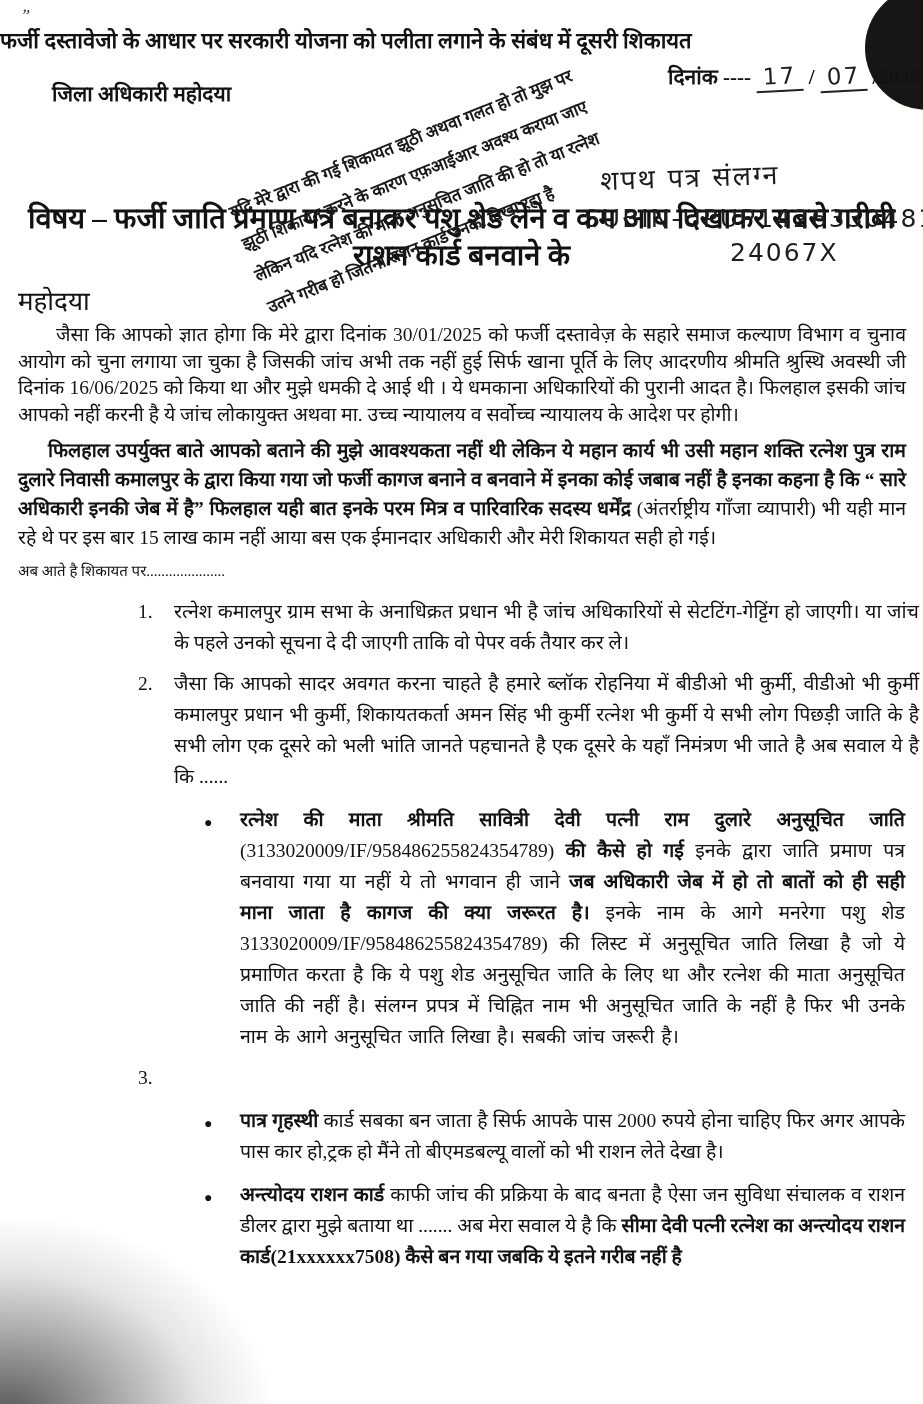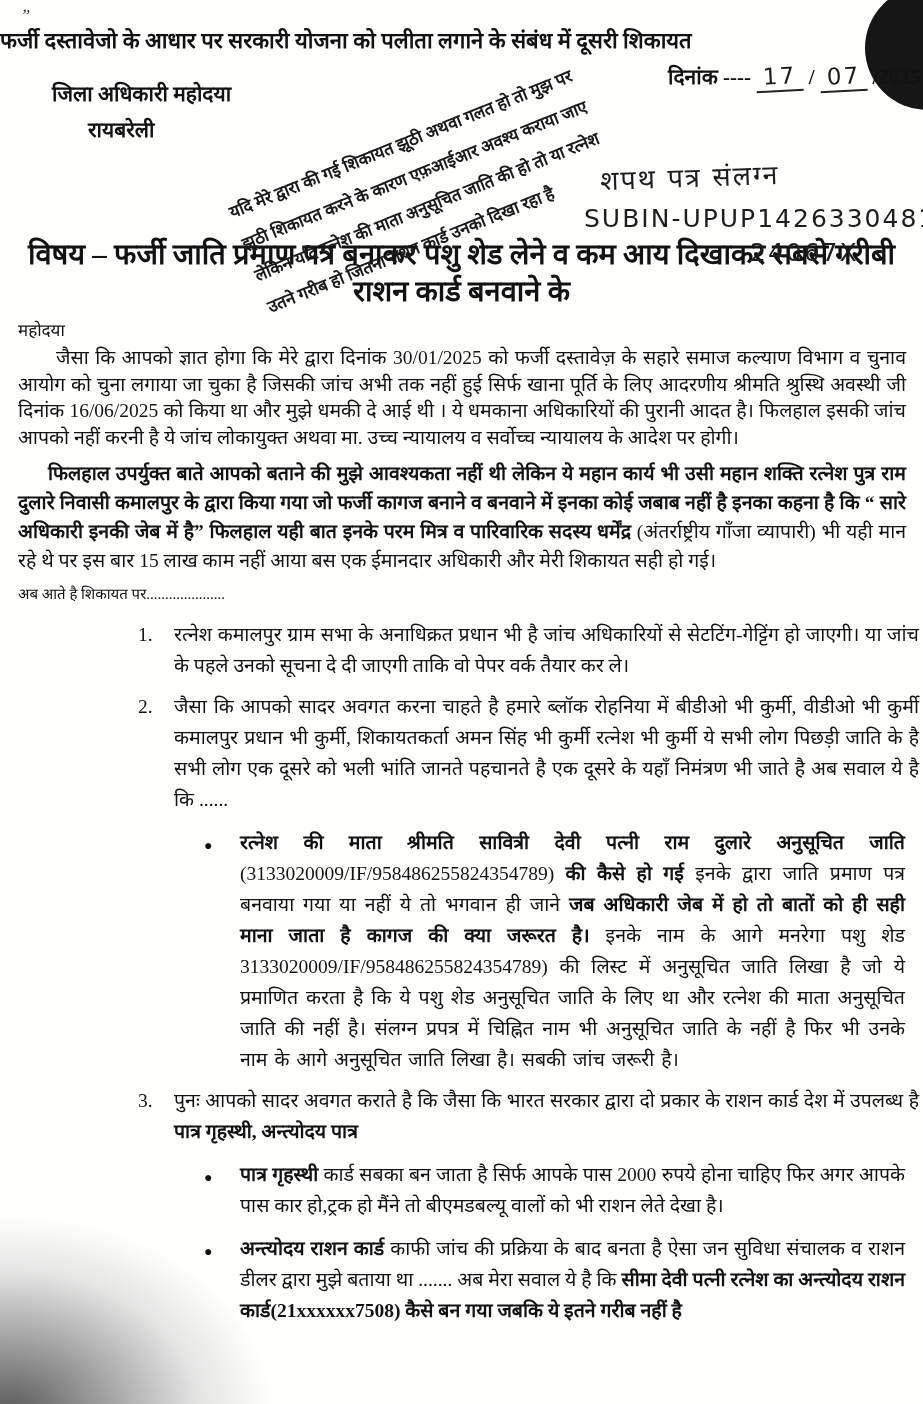--- a/index.html
+++ b/index.html
@@ -25,24 +25,24 @@
   .addr-3{padding-left:70px;}
   .date-line{position:absolute;top:62px;left:668px;font-size:21px;font-weight:bold;white-space:nowrap;}
   .hw{font-family:"DejaVu Sans",sans-serif;font-weight:normal;color:#1d1d1d;letter-spacing:2px;}
   .hw-num{display:inline-block;font-size:23px;border-bottom:2px solid #222;padding:0 7px 1px 7px;transform:rotate(-3deg);}
   
   .stamp{position:absolute;left:224px;top:198px;transform:rotate(-22deg);transform-origin:left top;
     font-size:17px;font-weight:bold;line-height:34px;white-space:nowrap;color:#1a1a1a;}
   
   .hw-note{position:absolute;left:600px;top:158px;font-size:27px;transform:rotate(-2deg);}
   .hw-ref1{position:absolute;left:584px;top:204px;font-size:25px;white-space:nowrap;}
-  .hw-ref2{position:absolute;left:750px;top:238px;font-size:25px;}
+  .hw-ref2{position:absolute;left:730px;top:238px;font-size:25px;}
   
   .subject{margin:88px 20px 0 20px;text-align:center;font-weight:bold;font-size:29px;line-height:37px;}
-  .salut{margin:8px 0 0 18px;font-size:17px;}
+  .salut{margin:8px 0 0 18px;font-size:26px;}
   .para{margin:4px 17px 0 18px;font-size:19.5px;line-height:26.5px;text-align:justify;}
   .p1{text-indent:38px;}
   .p2{margin-top:8px;line-height:29px;text-indent:30px;}
   .intro{margin:4px 0 0 18px;font-size:15px;line-height:30px;}
   
   .item{display:flex;margin-top:10px;font-size:19.5px;line-height:31px;}
   .item .num{flex:none;width:36px;margin-left:138px;}
   .item .itext{flex:1;margin-right:4px;text-align:justify;font-family:Liberation Serif, serif;}
   .bullet{display:flex;margin-top:12px;font-size:19.5px;line-height:31px;}
   .bullet .dot{flex:none;width:36px;margin-left:204px;font-size:14px;padding-top:3px;}
@@ -55,21 +55,20 @@
 <div class="page">
 
   <div class="corner-mark">”</div>
   <div class="blob"></div>
   <div class="shadow"></div>
 
   <div class="title">फर्जी दस्तावेजो के आधार पर सरकारी योजना को पलीता लगाने के संबंध में दूसरी शिकायत</div>
 
   <div class="addr">
     <div class="addr-2">जिला अधिकारी महोदया</div>
-    <div class="addr-3">रायबरेली</div>
   </div>
 
   <div class="date-line">
     <span>दिनांक ----</span>
     <span class="hw hw-num">17</span>
     <span>/</span>
     <span class="hw hw-num">07</span>
     <span>/2025</span>
   </div>
 
@@ -108,21 +107,20 @@
       <div class="itext"><span>जैसा कि आपको सादर अवगत करना चाहते है हमारे ब्लॉक रोहनिया में बीडीओ भी कुर्मी, वीडीओ भी कुर्मी कमालपुर प्रधान भी कुर्मी, शिकायतकर्ता अमन सिंह भी कुर्मी रत्नेश भी कुर्मी ये सभी लोग पिछड़ी जाति के है सभी लोग एक दूसरे को भली भांति जानते पहचानते है एक दूसरे के यहाँ निमंत्रण भी जाते है अब सवाल ये है कि ......</span></div>
     </div>
 
     <div class="bullet">
       <span class="dot">●</span>
       <div class="btext wide"><span class="b">रत्नेश की माता श्रीमति सावित्री देवी पत्नी राम दुलारे अनुसूचित जाति </span><span>(3133020009/IF/958486255824354789) </span><span class="b">की कैसे हो गई </span><span>इनके द्वारा जाति प्रमाण पत्र बनवाया गया या नहीं ये तो भगवान ही जाने </span><span class="b">जब अधिकारी जेब में हो तो बातों को ही सही माना जाता है कागज की क्या जरूरत है। </span><span>इनके नाम के आगे मनरेगा पशु शेड 3133020009/IF/958486255824354789) की लिस्ट में अनुसूचित जाति लिखा है जो ये प्रमाणित करता है कि ये पशु शेड अनुसूचित जाति के लिए था और रत्नेश की माता अनुसूचित जाति की नहीं है। संलग्न प्रपत्र में चिह्नित नाम भी अनुसूचित जाति के नहीं है फिर भी उनके नाम के आगे अनुसूचित जाति लिखा है। सबकी जांच जरूरी है।</span></div>
     </div>
 
     <div class="item">
       <span class="num">3.</span>
-      <div class="itext"><span>पुनः आपको सादर अवगत कराते है कि जैसा कि भारत सरकार द्वारा दो प्रकार के राशन कार्ड देश में उपलब्ध है </span><span class="b">पात्र गृहस्थी, अन्त्योदय पात्र</span></div>
     </div>
 
     <div class="bullet">
       <span class="dot">●</span>
       <div class="btext"><span class="b">पात्र गृहस्थी </span><span>कार्ड सबका बन जाता है सिर्फ आपके पास 2000 रुपये होना चाहिए फिर अगर आपके पास कार हो,ट्रक हो मैंने तो बीएमडबल्यू वालों को भी राशन लेते देखा है।</span></div>
     </div>
 
     <div class="bullet">
       <span class="dot">●</span>
       <div class="btext"><span class="b">अन्त्योदय राशन कार्ड </span><span>काफी जांच की प्रक्रिया के बाद बनता है ऐसा जन सुविधा संचालक व राशन डीलर द्वारा मुझे बताया था ....... अब मेरा सवाल ये है कि </span><span class="b">सीमा देवी पत्नी रत्नेश का अन्त्योदय राशन कार्ड(21xxxxxx7508) कैसे बन गया जबकि ये इतने गरीब नहीं है</span></div>

